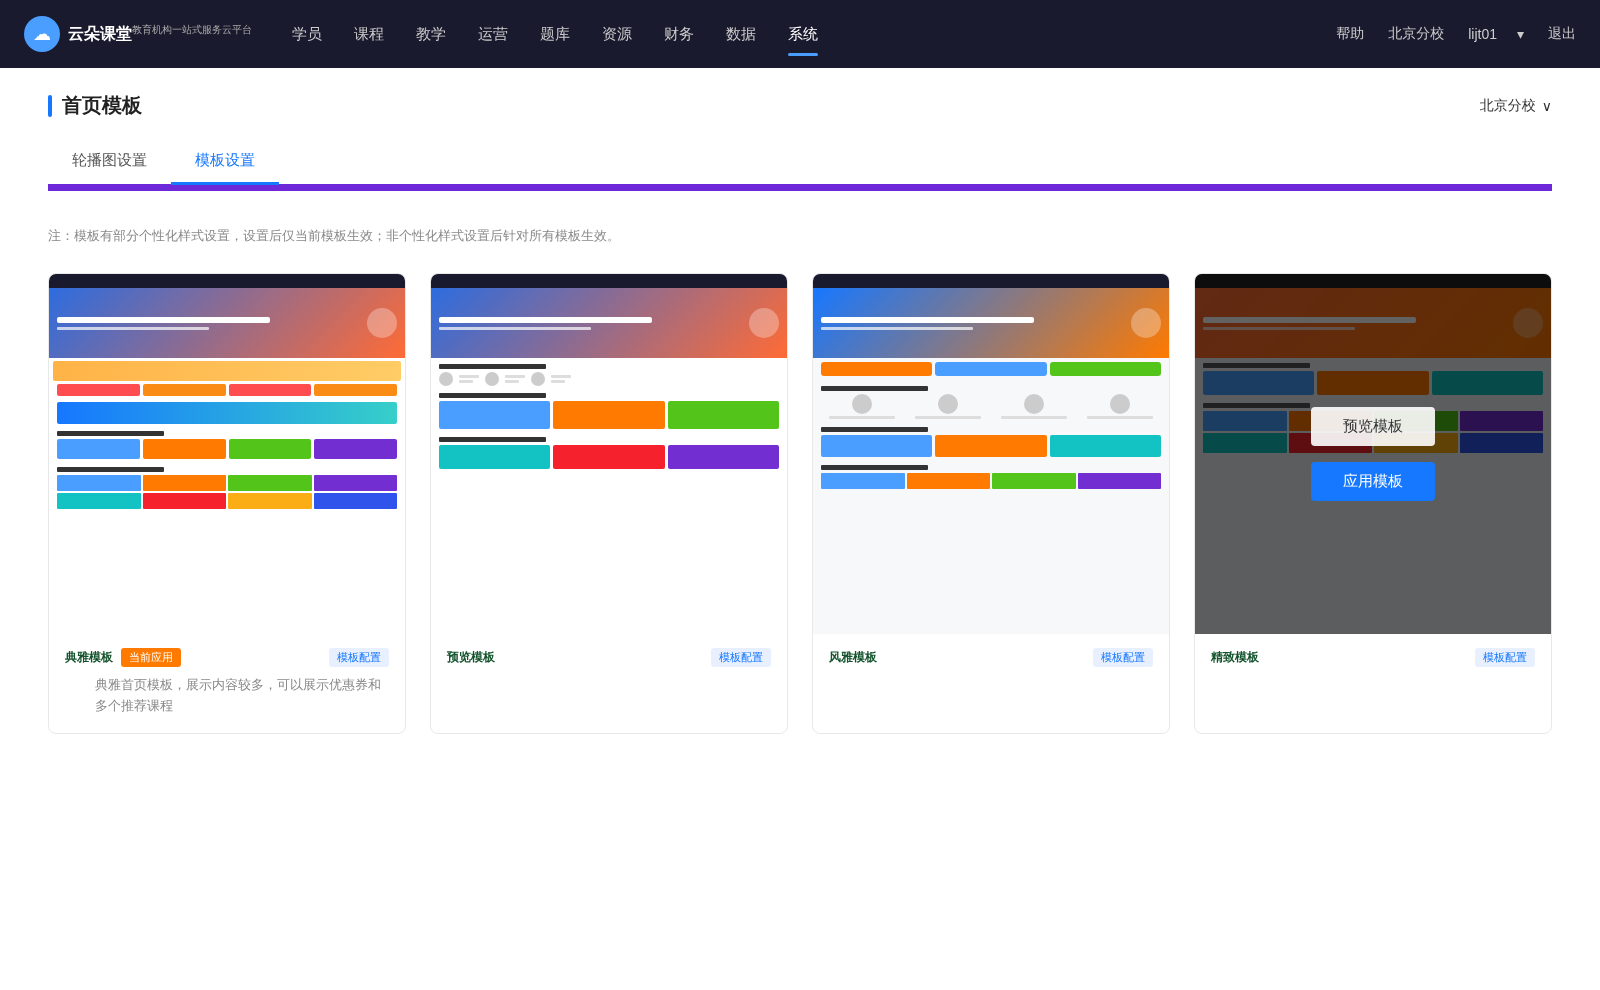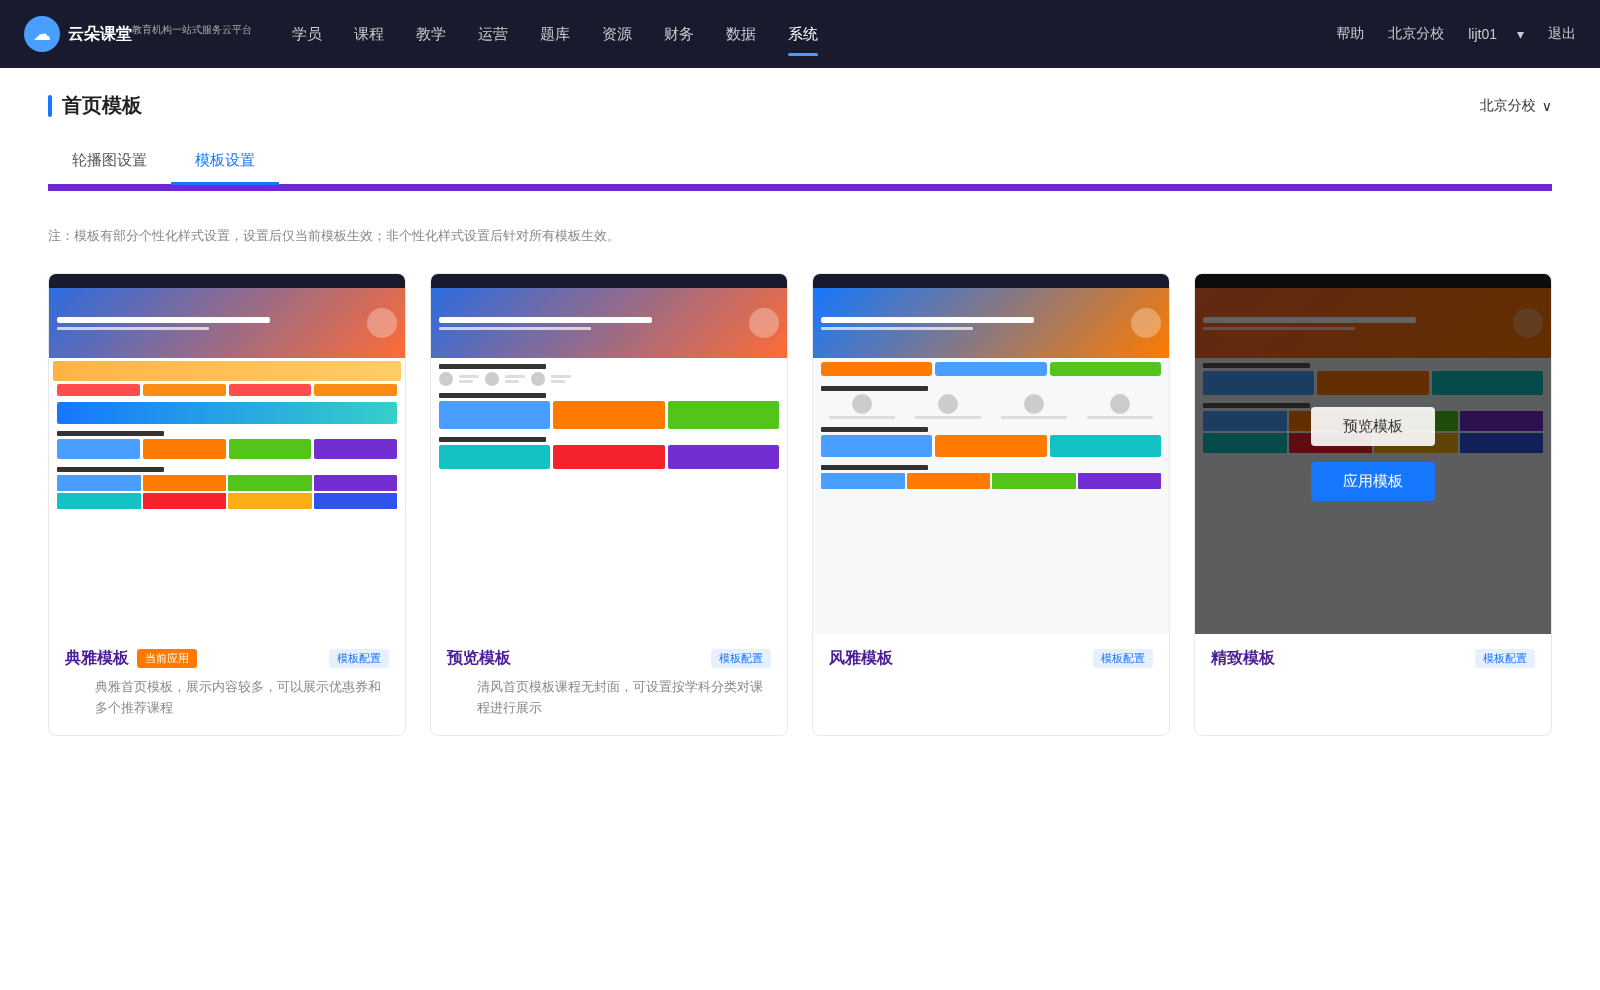--- a/index.html
+++ b/index.html
@@ -205,23 +205,23 @@
     .template-info {
       padding: 14px 16px 16px;
     }
     .template-title-row {
       display: flex;
       align-items: center;
       gap: 8px;
       margin-bottom: 8px;
     }
     .template-name {
-      font-size: 16px;
+      font-size: 12px;
       font-weight: 600;
-      color: #4c1d95;
+      color: #14532d;
     }
     .badge-current {
       background: #ff7a00;
       color: #fff;
       font-size: 11px;
       padding: 2px 8px;
       border-radius: 3px;
     }
     .badge-config {
       background: #e8f0ff;
@@ -522,21 +522,20 @@
         <div class="template-overlay">
           <button class="btn-preview">预览模板</button>
           <button class="btn-apply">应用模板</button>
         </div>
       </div>
       <div class="template-info">
         <div class="template-title-row">
           <span class="template-name">预览模板</span>
           <span class="badge-config" style="margin-left:auto;">模板配置</span>
         </div>
-        <p class="template-desc">清风首页模板课程无封面，可设置按学科分类对课程进行展示</p>
       </div>
     </div>
 
     <div class="template-card">
       <div class="template-preview">
         <div class="mock-screenshot" style="background:#f7f8fa;">
           <div class="mock-nav"></div>
           <div class="mock-hero" style="background: linear-gradient(135deg, #1677ff 0%, #ff7a00 100%);">
             <div class="mock-hero-text">
               <div class="mock-hero-title"></div>

